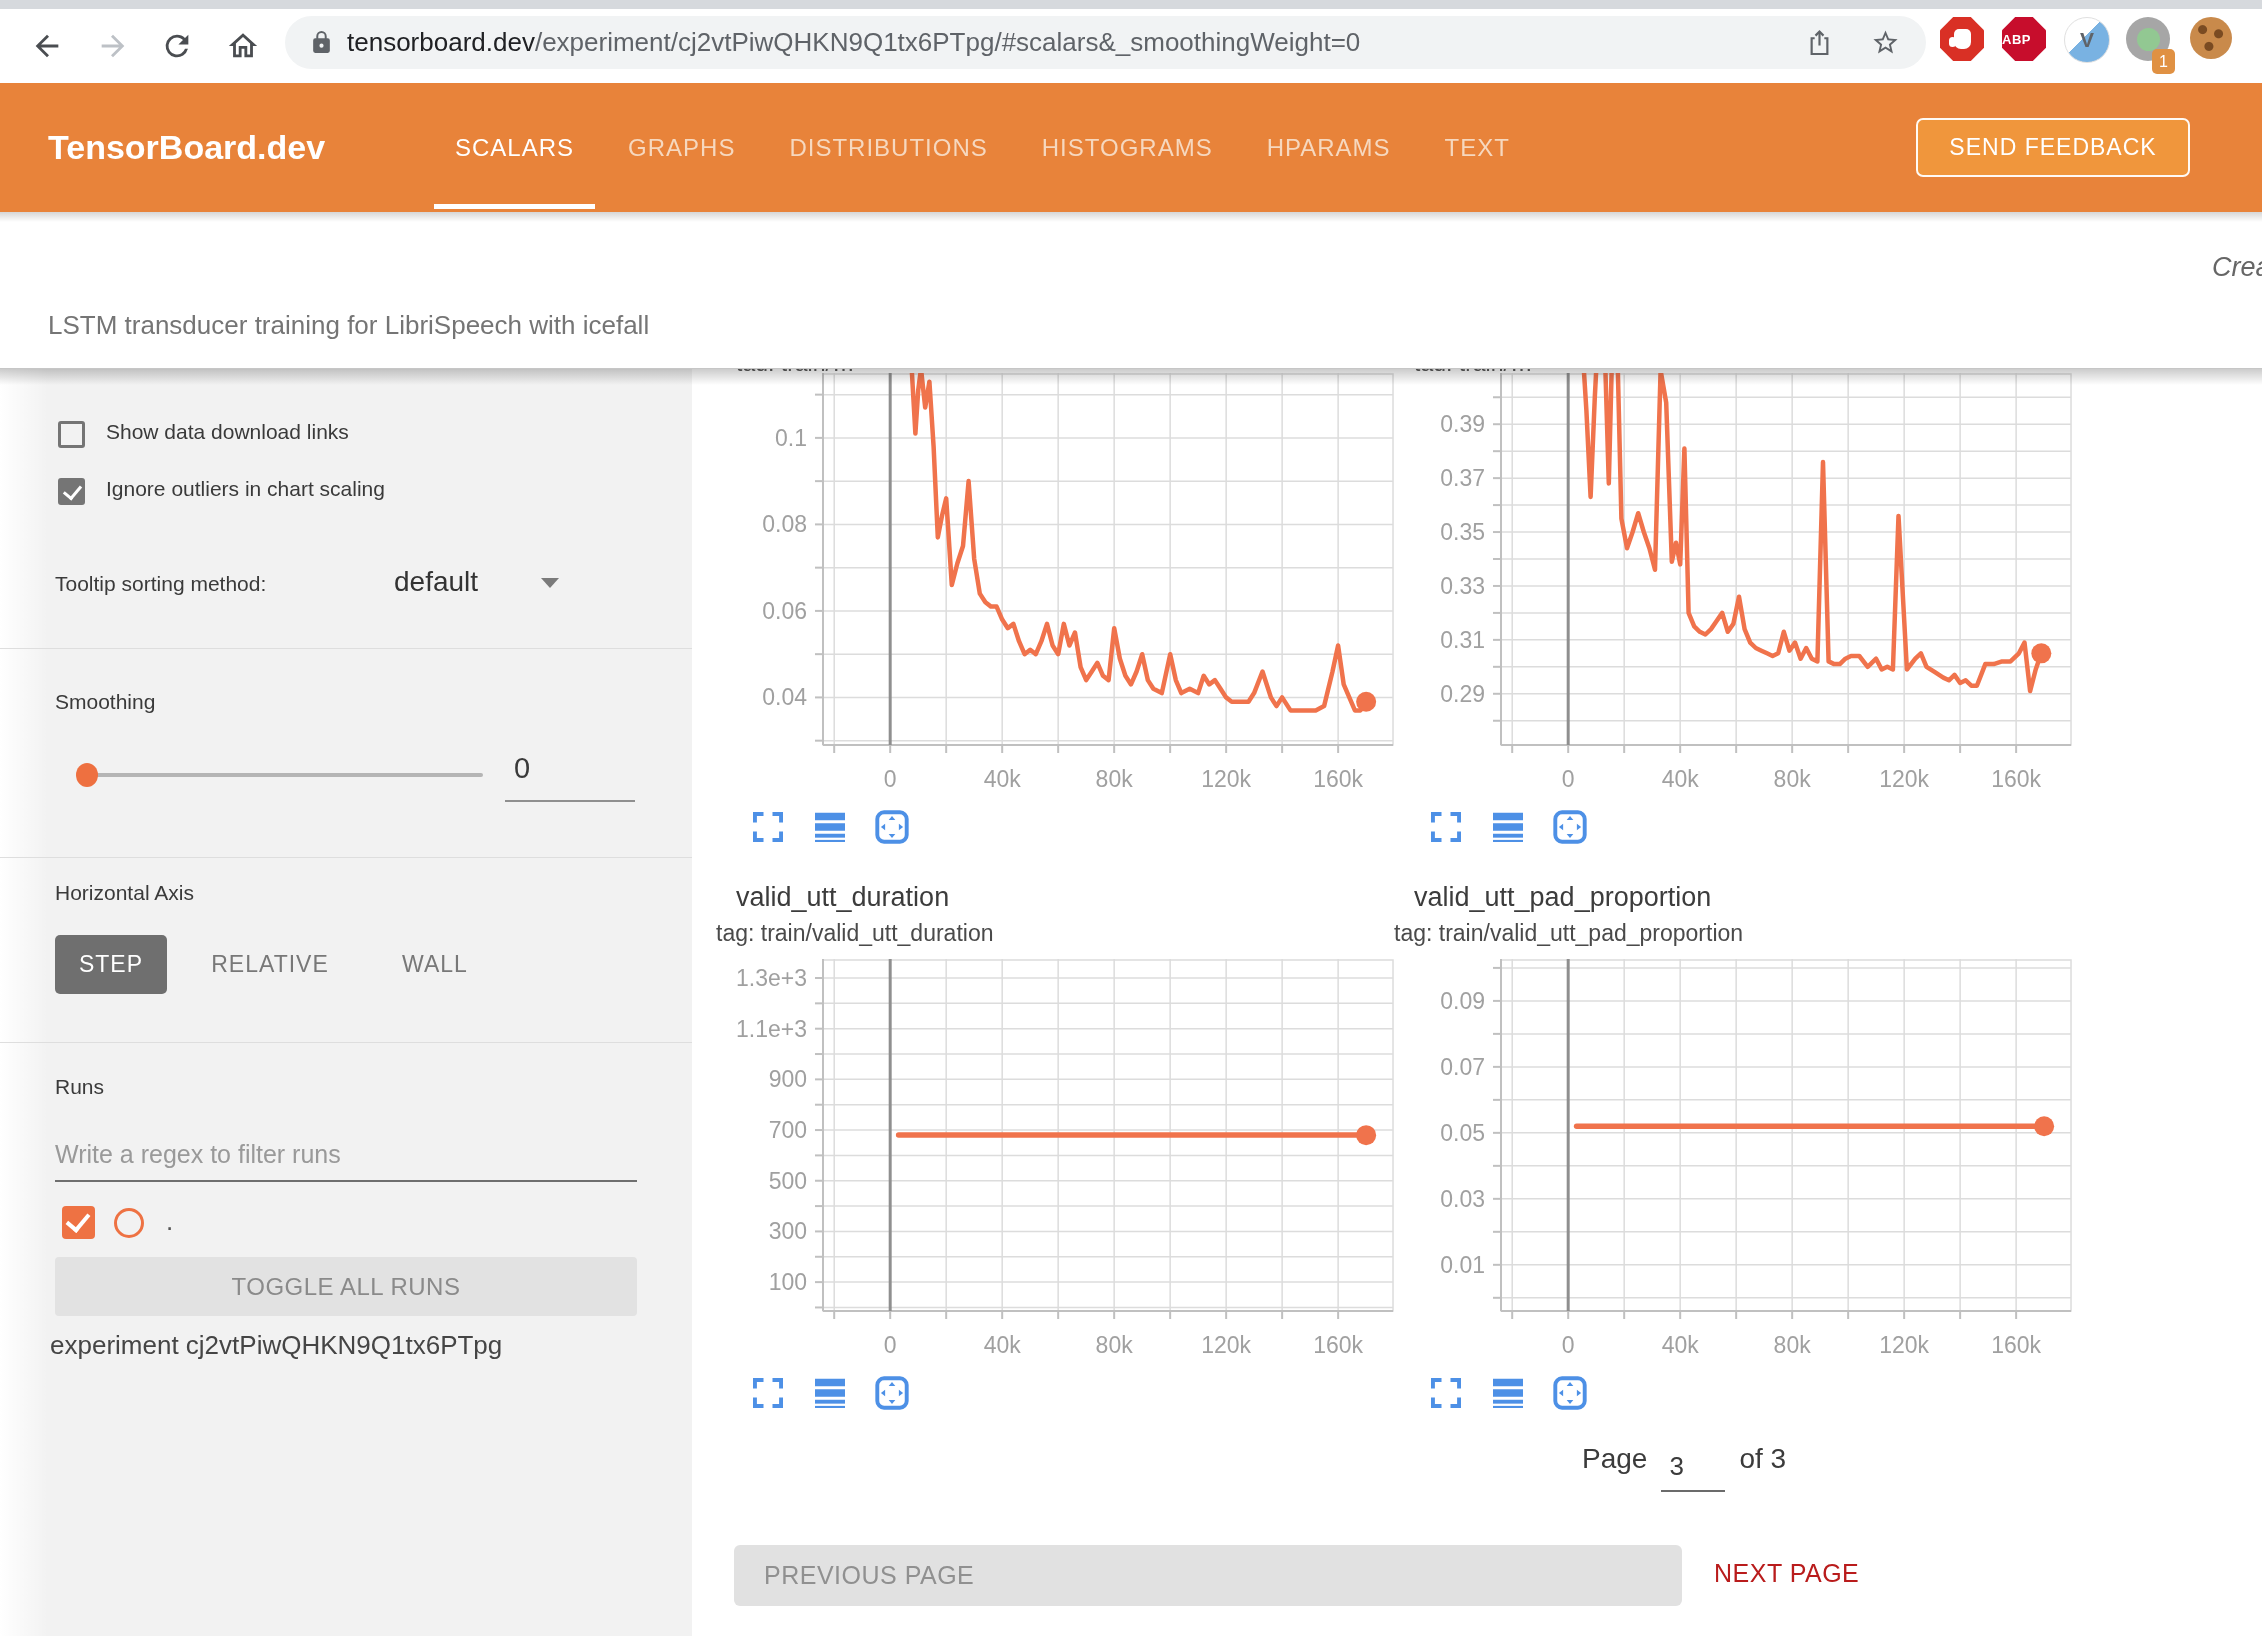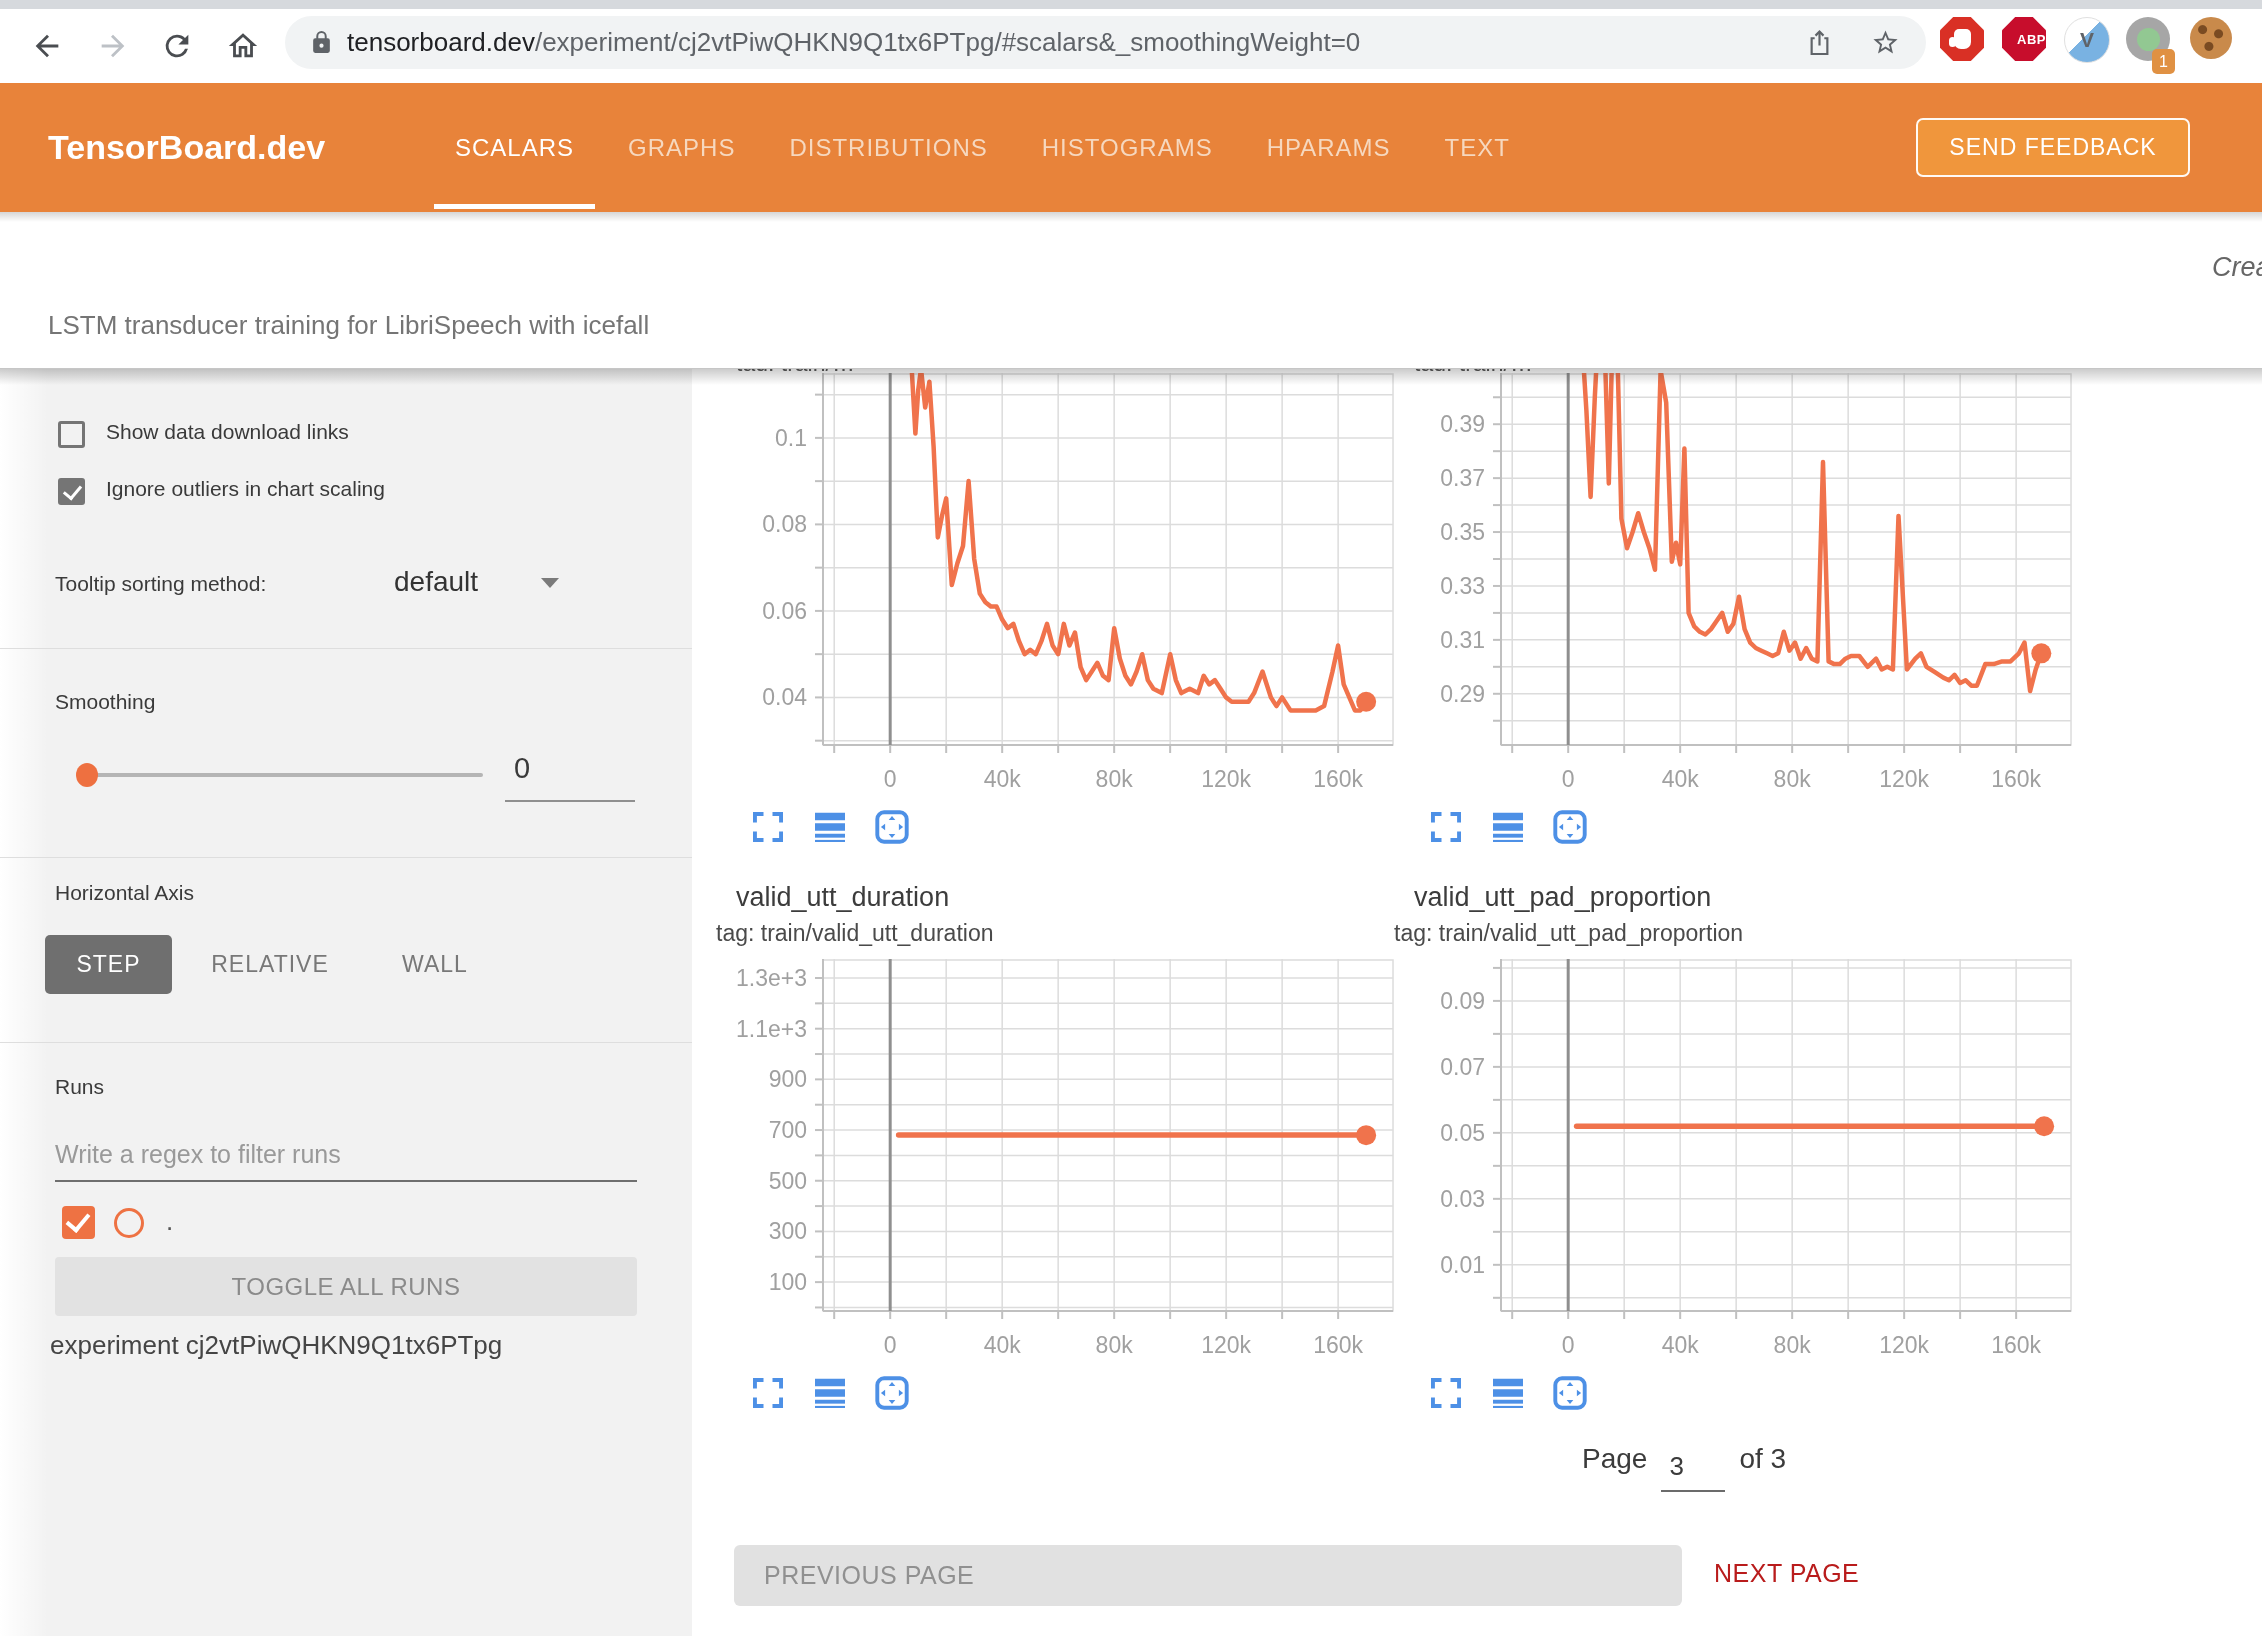--- a/index.html
+++ b/index.html
@@ -17,21 +17,21 @@
   .urlpill .lock{position:absolute;left:24px;top:14px;width:25px;height:25px;}
   .urltext{position:absolute;left:62px;top:0;line-height:53px;font-size:26px;white-space:nowrap;}
   .urltext .dom{color:#202124;}
   .urltext .path{color:#5f6368;}
   .pillicon{position:absolute;top:12px;width:29px;height:29px;}
   .ext{position:absolute;top:17px;width:44px;height:44px;border-radius:50%;}
   .oct{border-radius:0;clip-path:polygon(30% 0,70% 0,100% 30%,100% 70%,70% 100%,30% 100%,0 70%,0 30%);}
   .ext.adblock{background:#d93025;display:flex;align-items:center;justify-content:center;}
   .adblock .palm{width:17px;height:20px;background:#fff;border-radius:5px 5px 7px 7px;position:relative;}
   .adblock .palm::before{content:"";position:absolute;left:-5px;bottom:2px;width:7px;height:10px;background:#fff;border-radius:4px;}
-  .ext.abp{background:#c70d2c;display:flex;align-items:center;justify-content:flex-end;color:#fff;font-weight:bold;font-size:13px;letter-spacing:.5px;}
+  .ext.abp{background:#c70d2c;display:flex;align-items:center;justify-content:flex-start;color:#fff;font-weight:bold;font-size:13px;letter-spacing:.5px;}
   .ext.vim{background:linear-gradient(135deg,#ffffff 44%,#79b2e2 44%);display:flex;align-items:center;justify-content:center;color:#5f6368;font-weight:bold;font-size:21px;border:1px solid #e0e0e0;}
   .ext.mon{background:#a6a6a6;display:flex;align-items:center;justify-content:center;}
   .ext.mon .dot{width:23px;height:23px;border-radius:50%;background:#92c892;}
   .badge{position:absolute;left:2152px;top:49px;width:23px;height:25px;background:#e09143;border-radius:5px;color:#fff;font-size:16px;text-align:center;line-height:25px;z-index:60;}
   .ext.cookie{background:
     radial-gradient(circle at 30% 30%, #7a4b22 4px, rgba(0,0,0,0) 5px),
     radial-gradient(circle at 68% 40%, #7a4b22 4px, rgba(0,0,0,0) 5px),
     radial-gradient(circle at 45% 70%, #7a4b22 4px, rgba(0,0,0,0) 5px),
     #c98a4b;}
   
@@ -189,21 +189,21 @@
 
   <div class="sb-label" style="left:55px;top:322px">Smoothing</div>
   <div class="slider-track" style="left:88px;top:405px;width:395px"></div>
   <div class="slider-thumb" style="left:76px;top:395px"></div>
   <div class="smooth-val" style="left:514px;top:384px">0</div>
   <div class="smooth-underline" style="left:505px;top:432px;width:130px"></div>
 
   <div class="sb-divider" style="top:489px"></div>
 
   <div class="sb-label" style="left:55px;top:513px">Horizontal Axis</div>
-  <div class="axis-btn sel" style="left:45px;top:567px;width:127px">STEP</div>
+  <div class="axis-btn sel" style="left:55px;top:567px;width:112px">STEP</div>
   <div class="axis-btn plain" style="left:200px;top:567px;width:140px">RELATIVE</div>
   <div class="axis-btn plain" style="left:380px;top:567px;width:110px">WALL</div>
 
   <div class="sb-divider" style="top:674px"></div>
 
   <div class="sb-label" style="left:55px;top:707px">Runs</div>
   <div class="regex-ph" style="left:55px;top:772px">Write a regex to filter runs</div>
   <div class="regex-line" style="left:55px;top:812px;width:582px"></div>
 
   <div class="runbox" style="left:62px;top:838px"></div>

